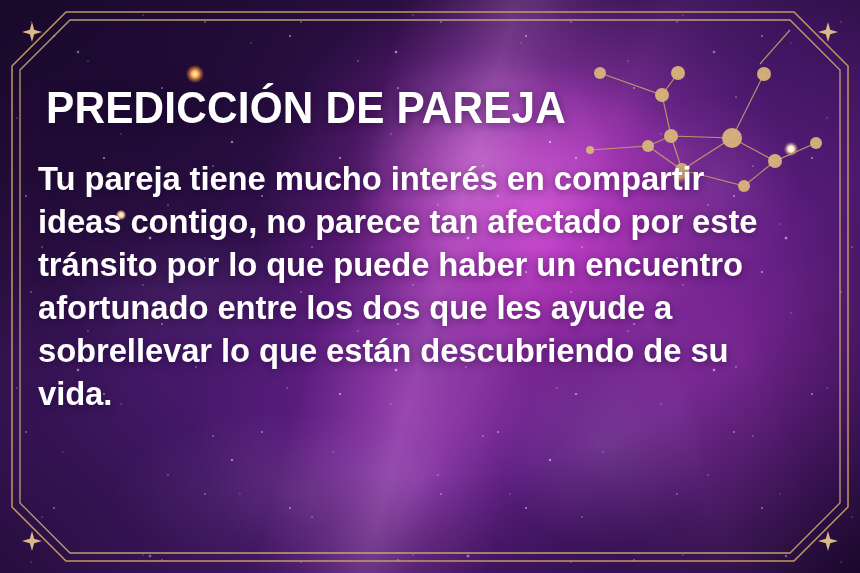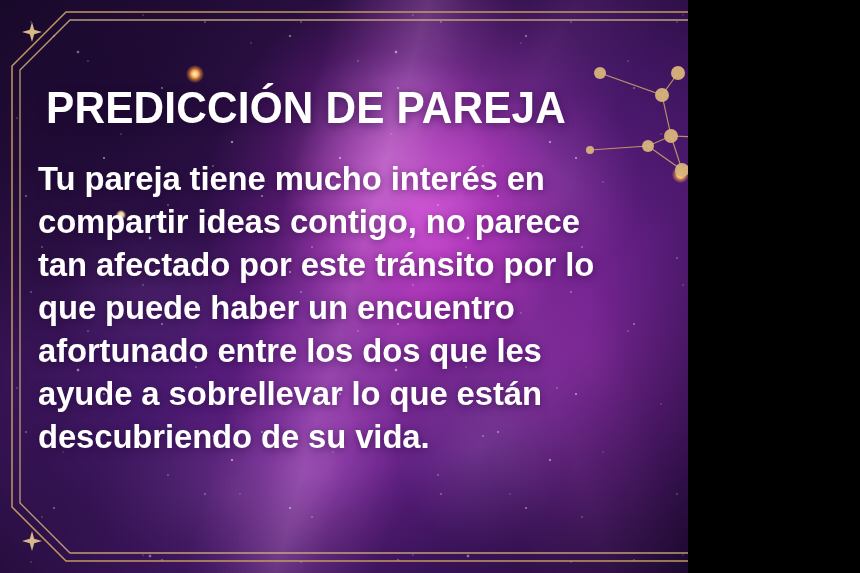--- a/index.html
+++ b/index.html
@@ -1,21 +1,21 @@
 <!DOCTYPE html>
 <html><head>
 <meta charset="utf-8">
 <title>Prediccion de Pareja</title>
 <style>
   html,body{margin:0;padding:0;background:#000;}
   *{box-sizing:border-box;}
 
   .card{
     position:relative;
-    width:688px;height:573px;
+    width:860px;height:573px;
     overflow:hidden;
     font-family:"Liberation Sans", sans-serif;
     background:#15803d;
   }
 
   
   .bg{position:absolute;inset:0;}
 
   .bg-base{
     background:

